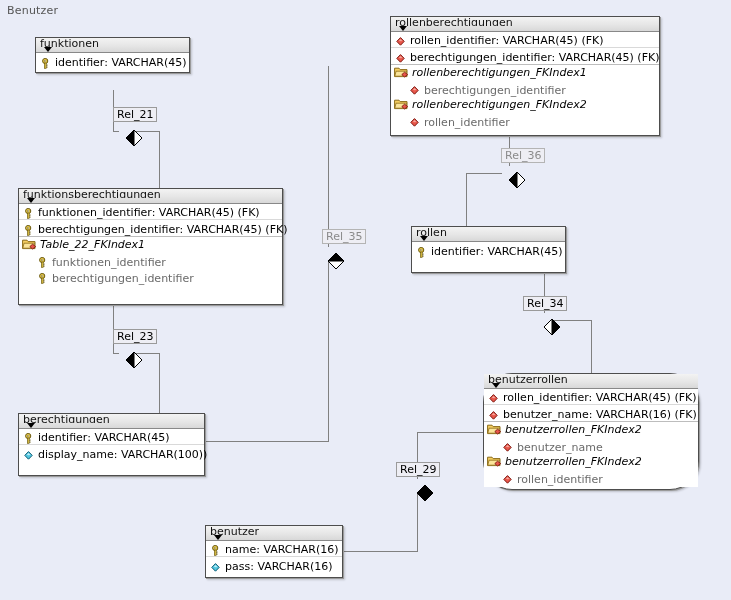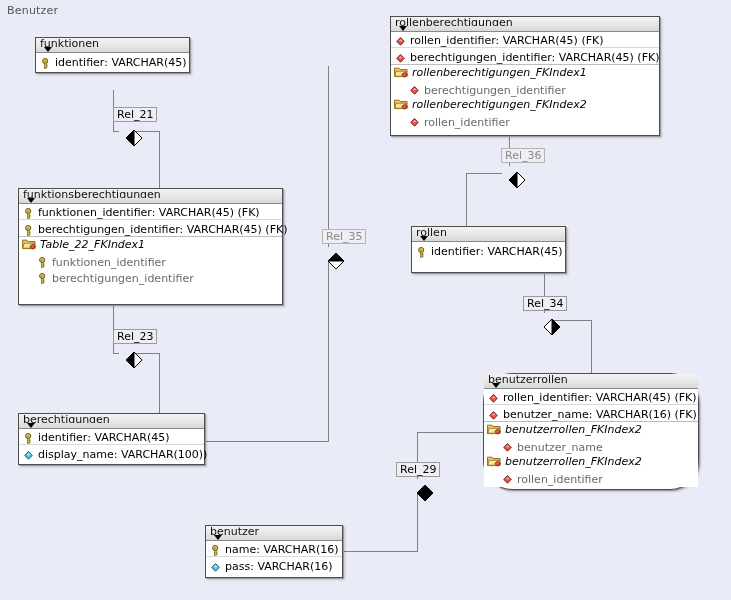--- a/index.html
+++ b/index.html
@@ -299,21 +299,21 @@
               <ellipse cx="5.2" cy="3" rx="0.9" ry="0.9" fill="#fff" stroke="#6b5a12" stroke-width=".6"></ellipse>
               <rect x="4.4" y="5" width="1.7" height="5.3" fill="#f2d24a" stroke="#6b5a12" stroke-width=".7"></rect>
               <rect x="6" y="6.6" width="1.6" height="1" fill="#6b5a12"></rect>
               <rect x="6" y="8.6" width="1.6" height="1" fill="#6b5a12"></rect>
             </svg>
           </span>
           <span class="lbl">identifier: VARCHAR(45)</span>
         </div>
       </div>
     </div>
-    <div class="tbl" style="left: 18px; top: 413px; width: 187px; height: 52px;">
+    <div class="tbl" style="left: 18px; top: 413px; width: 187px; height: 63px;">
       <div class="hdr">
         <span class="name">berechtigungen</span>
         <span class="caret"></span>
       </div>
       <div class="cols last">
         <div class="row">
           <span class="ic">
             <svg width="11" height="11" viewBox="0 0 11 11">
               <ellipse cx="5.2" cy="3" rx="2.6" ry="2.6" fill="#f2d24a" stroke="#6b5a12" stroke-width="1"></ellipse>
               <ellipse cx="5.2" cy="3" rx="0.9" ry="0.9" fill="#fff" stroke="#6b5a12" stroke-width=".6"></ellipse>

